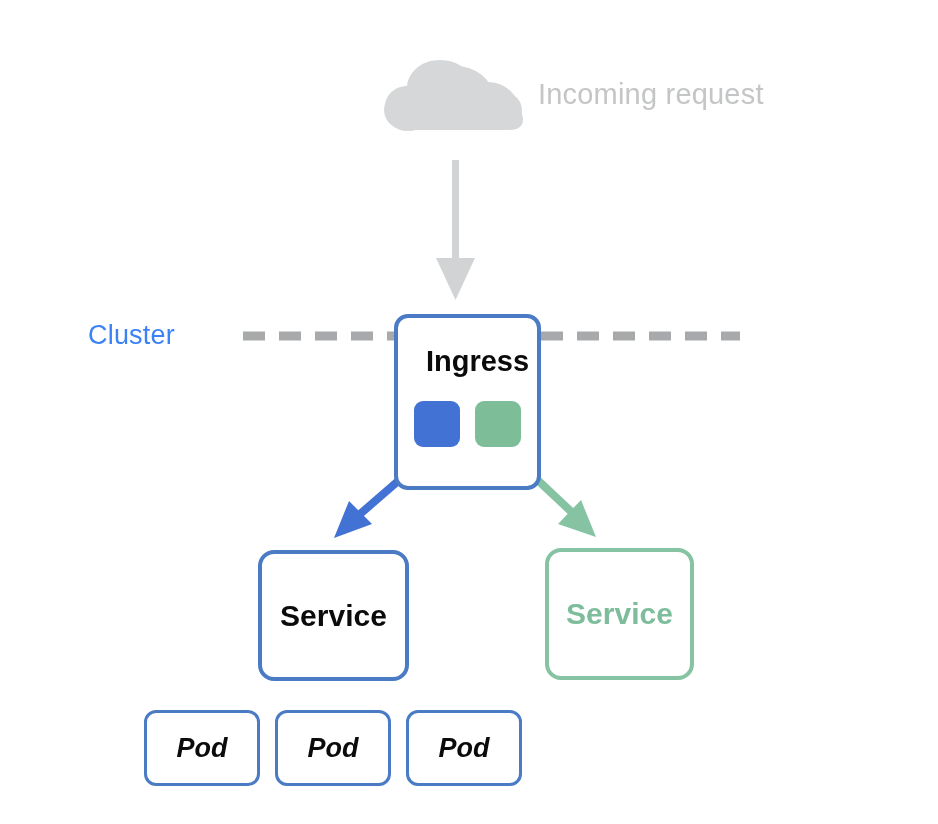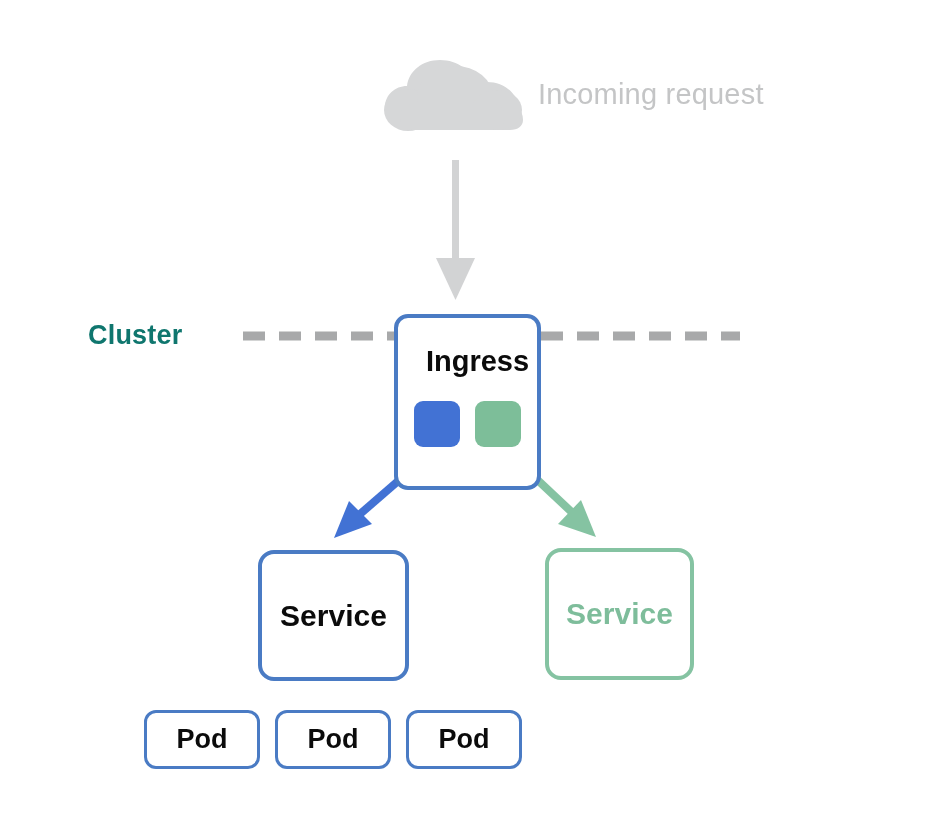--- a/index.html
+++ b/index.html
@@ -36,22 +36,22 @@
     font-weight: 400;
     color: #c4c5c6;
     letter-spacing: 0.2px;
     white-space: nowrap;
   }
   .cluster-label {
     position: absolute;
     left: 88px;
     top: 320px;
     font-size: 27px;
-    font-weight: 700;
-    color: #0f766e;
+    font-weight: 400;
+    color: #3b82f6;
     letter-spacing: 0.2px;
     white-space: nowrap;
   }
 
   
   .node-box {
     position: absolute;
     box-sizing: border-box;
     background: #ffffff;
     display: flex;
@@ -123,23 +123,24 @@
     border-radius: 16px;
   }
   .service-green .node-label {
     font-size: 30px;
     color: #7ebd9b;
   }
 
   .pod-box {
     top: 710px;
     width: 116px;
-    height: 59px;
+    height: 76px;
     border: 3px solid #4a7bc4;
     border-radius: 12px;
+    font-style: italic;
   }
   .pod-box .node-label {
     font-size: 27px;
     color: #0b0b0b;
   }
   .pod-1 { left: 144px; }
   .pod-2 { left: 275px; }
   .pod-3 { left: 406px; }
 </style>
 </head>

